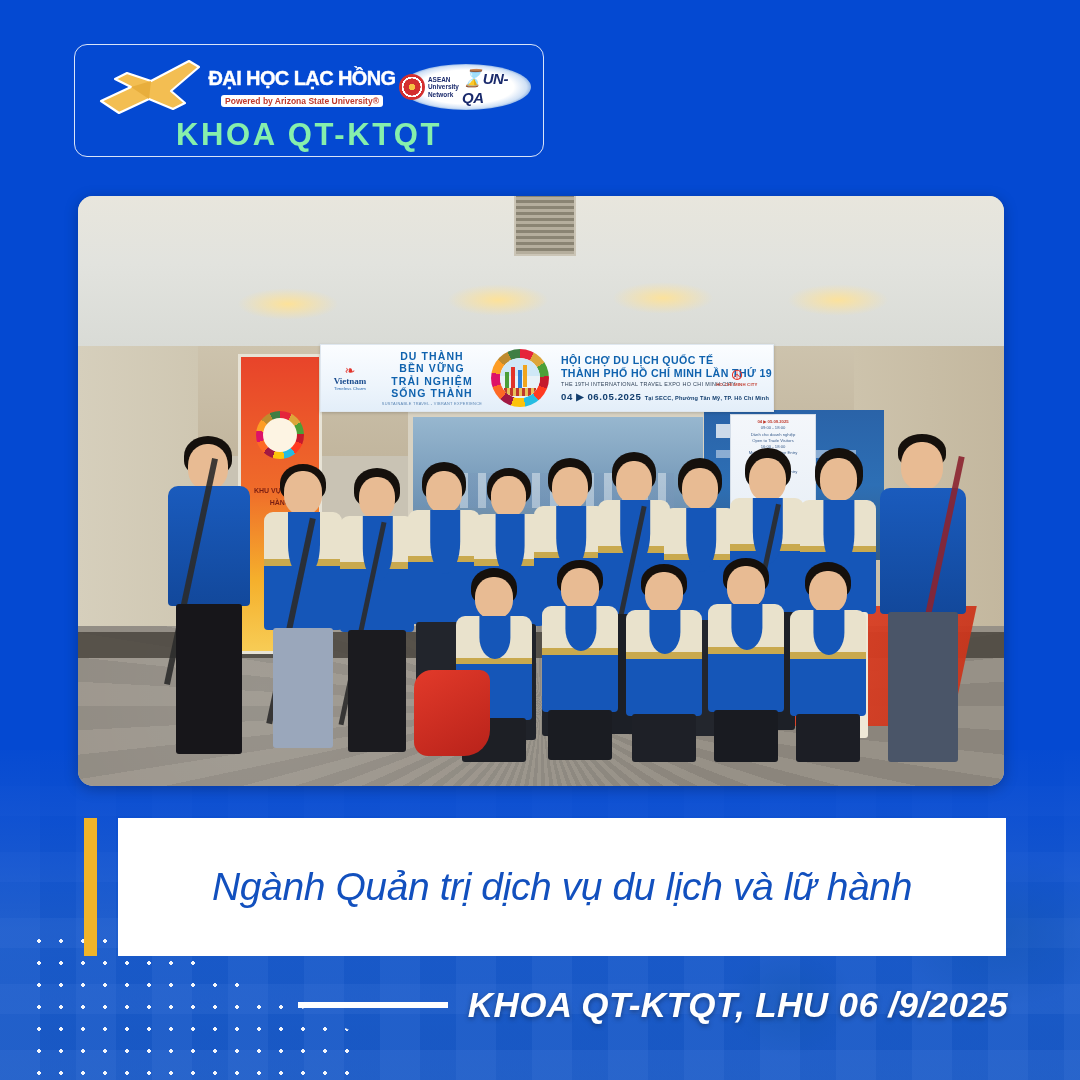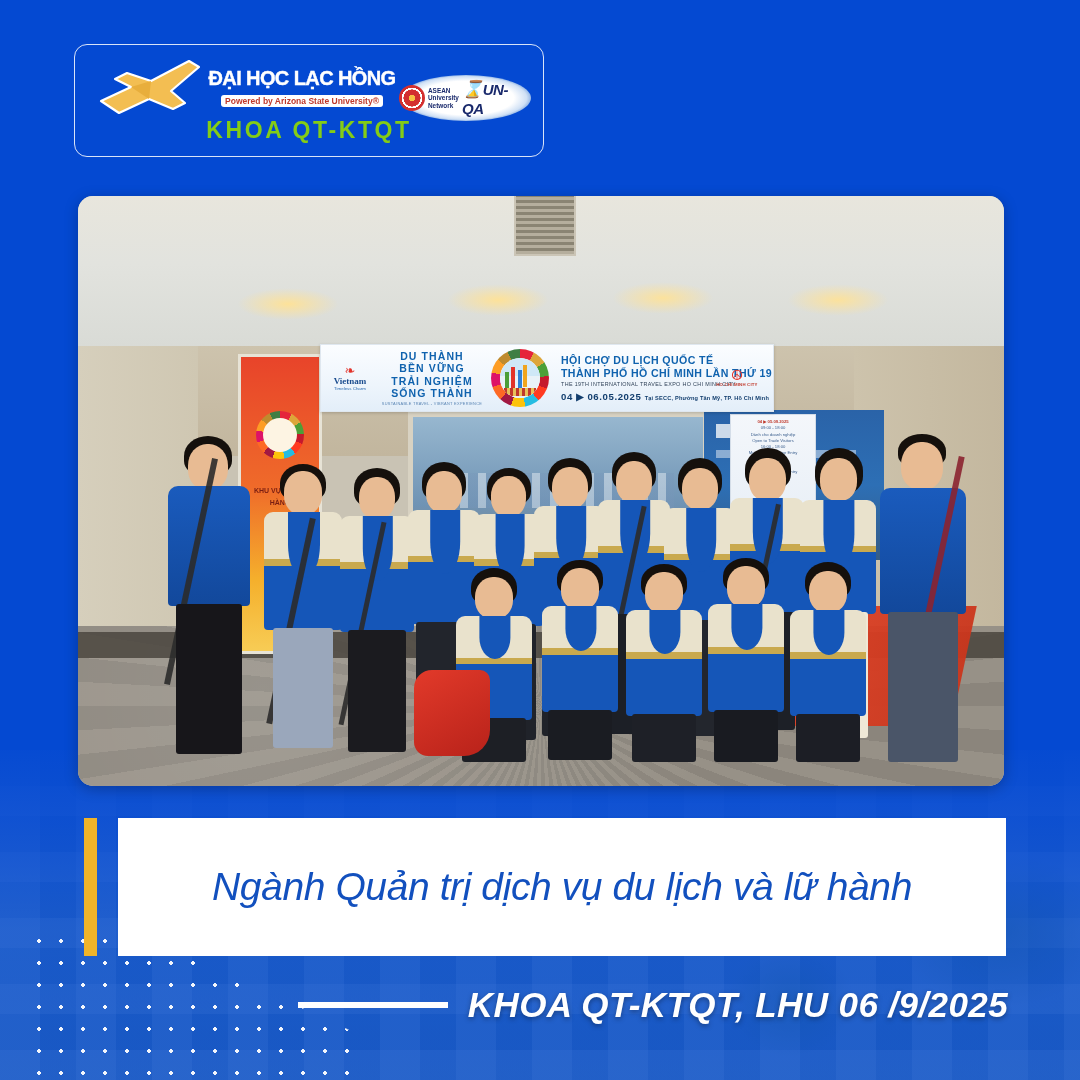--- a/index.html
+++ b/index.html
@@ -67,37 +67,37 @@
   .lh-name{
     font-size:20px;font-weight:800;color:#ffffff;letter-spacing:-.6px;
     -webkit-text-stroke:.4px #ffffff;white-space:nowrap;
   }
   .lh-sub{
     margin-top:2px;display:inline-block;
     background:#ffffff;color:#c0392b;border-radius:3px;
     font-size:8.5px;font-weight:700;padding:1px 4px;white-space:nowrap;
   }
   .aun{
-    position:absolute;left:326px;top:24px;width:130px;height:46px;
+    position:absolute;left:326px;top:13px;width:130px;height:46px;
     background:radial-gradient(ellipse at 50% 50%, #ffffff 52%, #cfe0f5 66%, #0f58c4 82%, #0449d2 100%);
     border-radius:50%/50%;
     display:flex;align-items:center;justify-content:center;gap:2px;
   }
   .aun-inner{display:flex;align-items:center;gap:3px;transform:translateX(-2px);}
   .aun-seal{
     width:26px;height:26px;border-radius:50%;
     background:radial-gradient(circle at 50% 50%, #f6c244 0 18%, #d32f2f 19% 46%, #ffffff 47% 56%, #d32f2f 57% 100%);
     flex:0 0 auto;
   }
   .aun-words{font-size:6.4px;line-height:7.4px;font-weight:800;color:#1a2a6c;text-align:left;}
   .aun-qa{font-size:15px;font-weight:800;font-style:italic;color:#1a2a6c;letter-spacing:-.4px;}
   .aun-qa .hourglass{color:#2f7fd6;font-size:17px;}
   .khoa{
     position:absolute;left:0;top:72px;width:100%;text-align:center;
-    color:#84cc16;font-size:23px;font-weight:700;letter-spacing:2.6px;
+    color:#86efac;font-size:31px;font-weight:700;letter-spacing:2.6px;
   }
 
   
   .photo{
     position:absolute;left:78px;top:196px;width:926px;height:590px;
     border-radius:15px;overflow:hidden;
     background:#c9c3b4;
     box-shadow:0 3px 14px rgba(0,0,0,.25);
   }
   .ceil{

